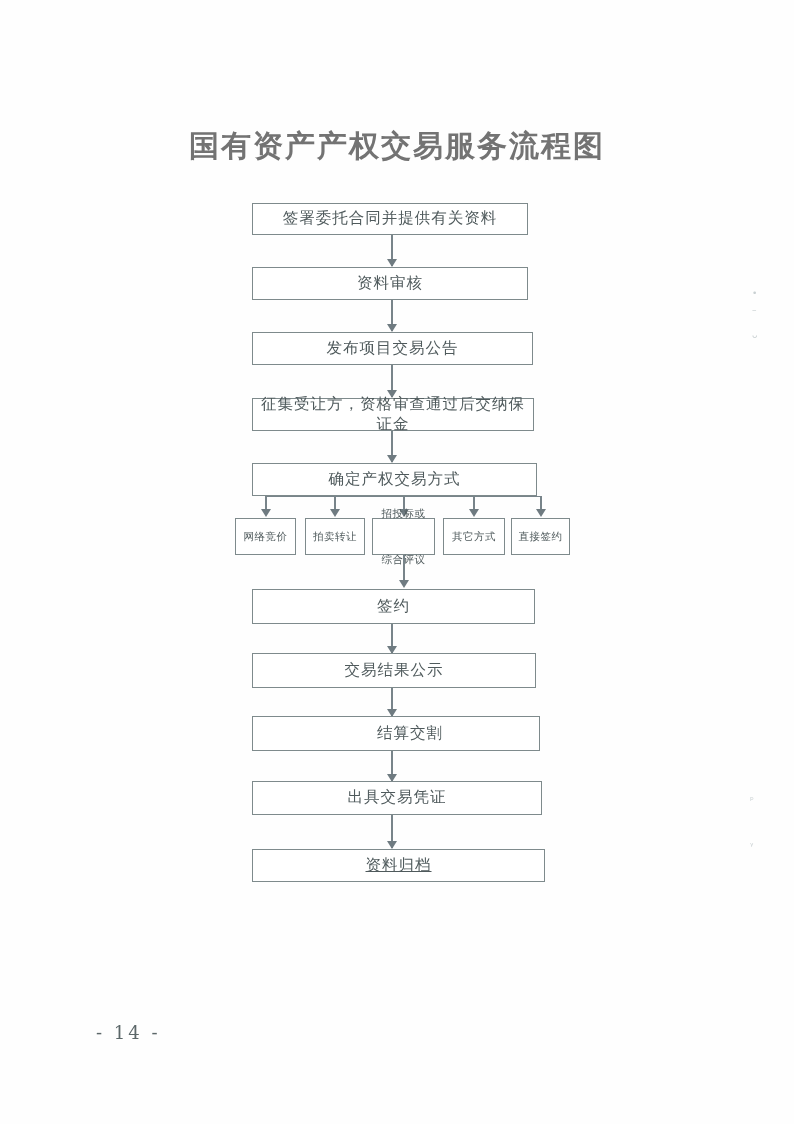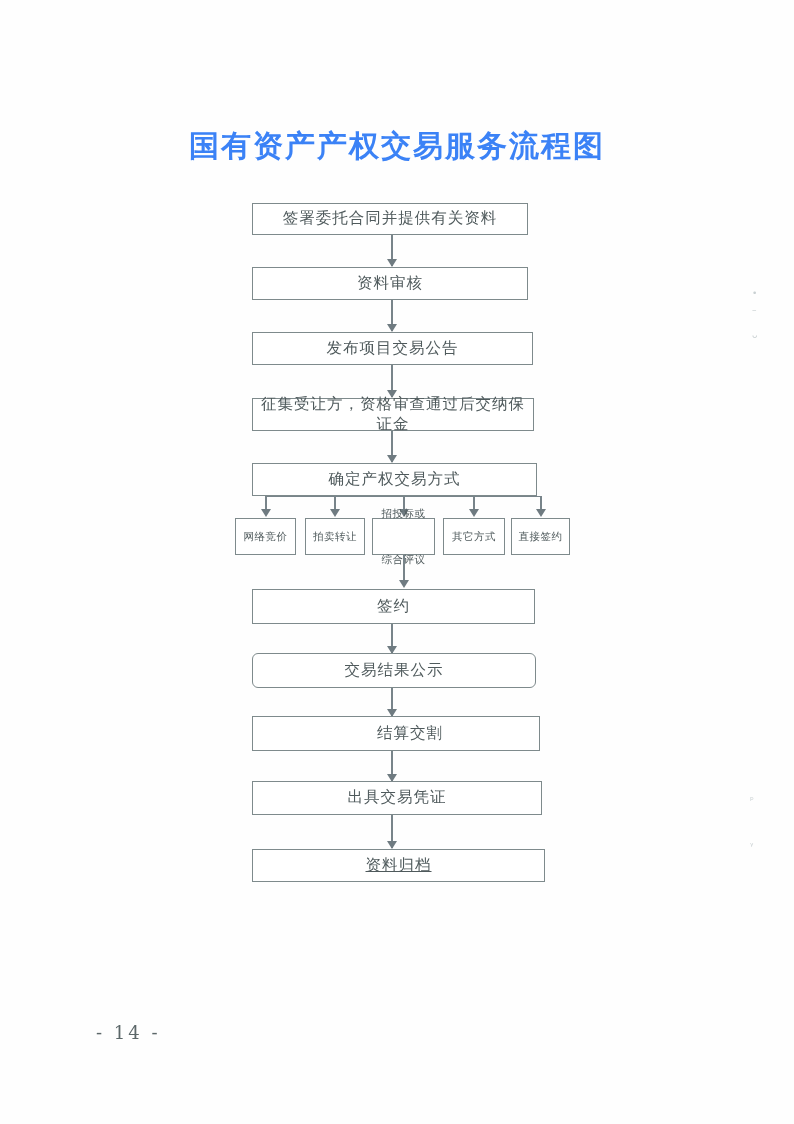--- a/index.html
+++ b/index.html
@@ -22,21 +22,21 @@
   
   .doc-title {
     position: absolute;
     left: 0;
     top: 126px;
     width: 794px;
     text-align: center;
     font-size: 30px;
     font-weight: bold;
     letter-spacing: 2px;
-    color: #3b82f6;
+    color: #737373;
     font-family: Liberation Mono, monospace;
   }
   
   .flow {
     position: absolute;
     left: 0;
     top: 0;
     width: 766px;
     height: 1124px;
   }
@@ -162,21 +162,21 @@
     <div class="node small" style="left:511px; top:518px; width:59px; height:37px;">直接签约</div>
 
     <div class="conn" style="left:403px; top:555px; height:31px;"></div>
     <div class="arrow" style="left:399px; top:580px;"></div>
 
     <div class="node wide" style="left:252px; top:589px; width:283px; height:35px;">签约</div>
 
     <div class="conn" style="left:391px; top:624px; height:29px;"></div>
     <div class="arrow" style="left:387px; top:646px;"></div>
 
-    <div class="node wide" style="left:252px; top:653px; width:284px; height:35px;border-radius:6px;">交易结果公示</div>
+    <div class="node wide" style="left:252px; top:653px; width:284px; height:35px;">交易结果公示</div>
 
     <div class="conn" style="left:391px; top:688px; height:28px;"></div>
     <div class="arrow" style="left:387px; top:709px;"></div>
 
     <div class="node wide" style="left:252px; top:716px; width:288px; height:35px;padding-left:28px;">结算交割</div>
 
     <div class="conn" style="left:391px; top:751px; height:30px;"></div>
     <div class="arrow" style="left:387px; top:774px;"></div>
 
     <div class="node wide" style="left:252px; top:781px; width:290px; height:34px;">出具交易凭证</div>

